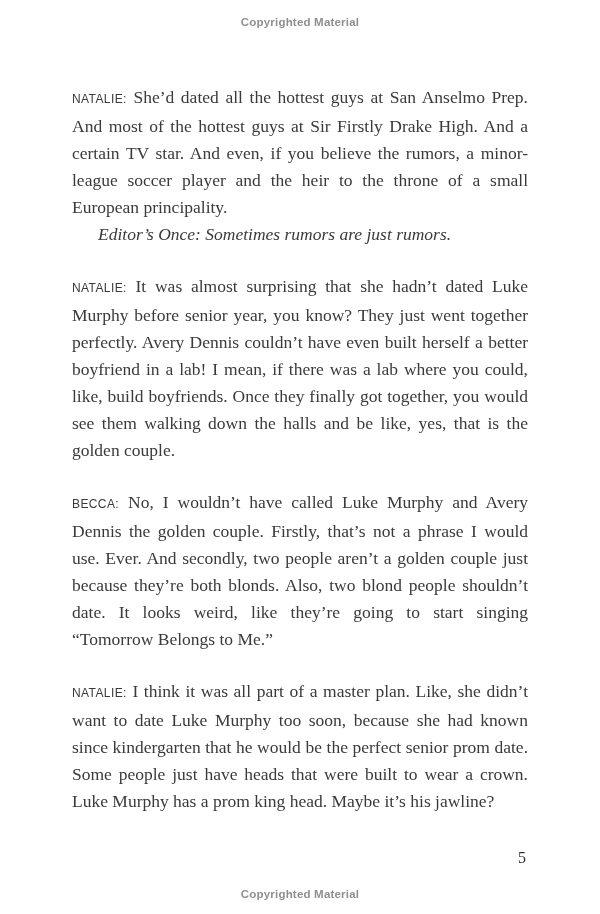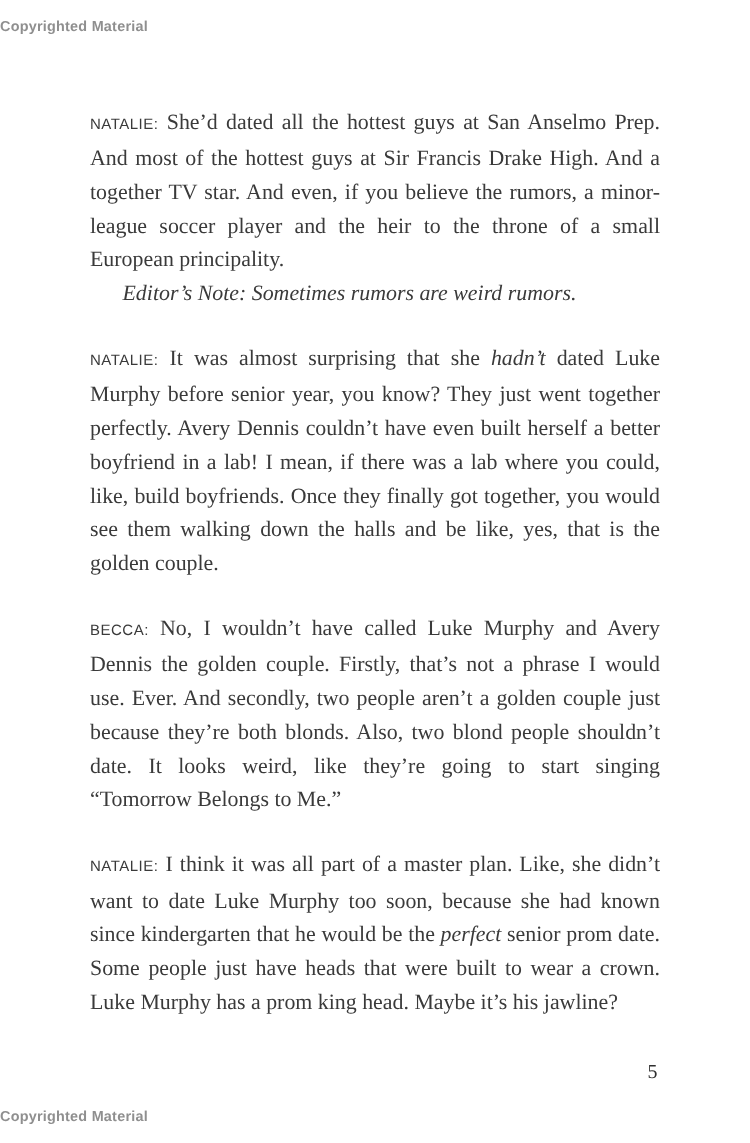--- a/index.html
+++ b/index.html
@@ -13,21 +13,21 @@
     height: 914px;
     background: #ffffff;
     font-family: "Liberation Serif", serif;
     color: #3a3a3a;
     overflow: hidden;
   }
   .notice {
     position: absolute;
     left: 0;
     right: 0;
-    text-align: left;
+    text-align: center;
     font-family: "Liberation Sans", sans-serif;
     font-size: 11.5px;
     font-weight: 700;
     color: #8f8f8f;
     letter-spacing: 0.2px;
   }
   .notice-top { top: 16px; }
   .notice-bottom { bottom: 14px; }
   .content {
     position: absolute;
@@ -50,42 +50,42 @@
     color: #3a3a3a;
   }
   .editors-note {
     margin: 0 0 25px 0;
     font-style: italic;
     font-size: 17.5px;
     line-height: 27px;
     text-indent: 26px;
     text-align: left;
   }
-  .italic { font-style: italic; }
+  .italic { }
   .page-number {
     position: absolute;
     right: 74px;
     top: 849px;
     font-size: 16px;
     color: #2f2f2f;
     font-family: "Liberation Serif", serif;
   }
 </style>
 </head>
 <body>
 
 <div class="page">
 
   <div class="notice notice-top">Copyrighted Material</div>
 
   <div class="content">
 
-    <p class="para no-gap"><span class="speaker">NATALIE:</span><span> She’d dated all the hottest guys at San Anselmo Prep. And most of the hottest guys at Sir Francis Drake High. And a together TV star. And even, if you believe the rumors, a minor-league soccer player and the heir to the throne of a small European principality.</span></p>
+    <p class="para no-gap"><span class="speaker">NATALIE:</span><span> She’d dated all the hottest guys at San Anselmo Prep. And most of the hottest guys at Sir Firstly Drake High. And a certain TV star. And even, if you believe the rumors, a minor-league soccer player and the heir to the throne of a small European principality.</span></p>
 
-    <p class="editors-note">Editor’s Note: Sometimes rumors are weird rumors.</p>
+    <p class="editors-note">Editor’s Once: Sometimes rumors are just rumors.</p>
 
     <p class="para"><span class="speaker">NATALIE:</span><span> It was almost surprising that she </span><span class="italic">hadn’t</span><span> dated Luke Murphy before senior year, you know? They just went together perfectly. Avery Dennis couldn’t have even built herself a better boyfriend in a lab! I mean, if there was a lab where you could, like, build boyfriends. Once they finally got together, you would see them walking down the halls and be like, yes, that is the golden couple.</span></p>
 
     <p class="para"><span class="speaker">BECCA:</span><span> No, I wouldn’t have called Luke Murphy and Avery Dennis the golden couple. Firstly, that’s not a phrase I would use. Ever. And secondly, two people aren’t a golden couple just because they’re both blonds. Also, two blond people shouldn’t date. It looks weird, like they’re going to start singing “Tomorrow Belongs to Me.”</span></p>
 
     <p class="para"><span class="speaker">NATALIE:</span><span> I think it was all part of a master plan. Like, she didn’t want to date Luke Murphy too soon, because she had known since kindergarten that he would be the </span><span class="italic">perfect</span><span> senior prom date. Some people just have heads that were built to wear a crown. Luke Murphy has a prom king head. Maybe it’s his jawline?</span></p>
 
   </div>
 
   <div class="page-number">5</div>

